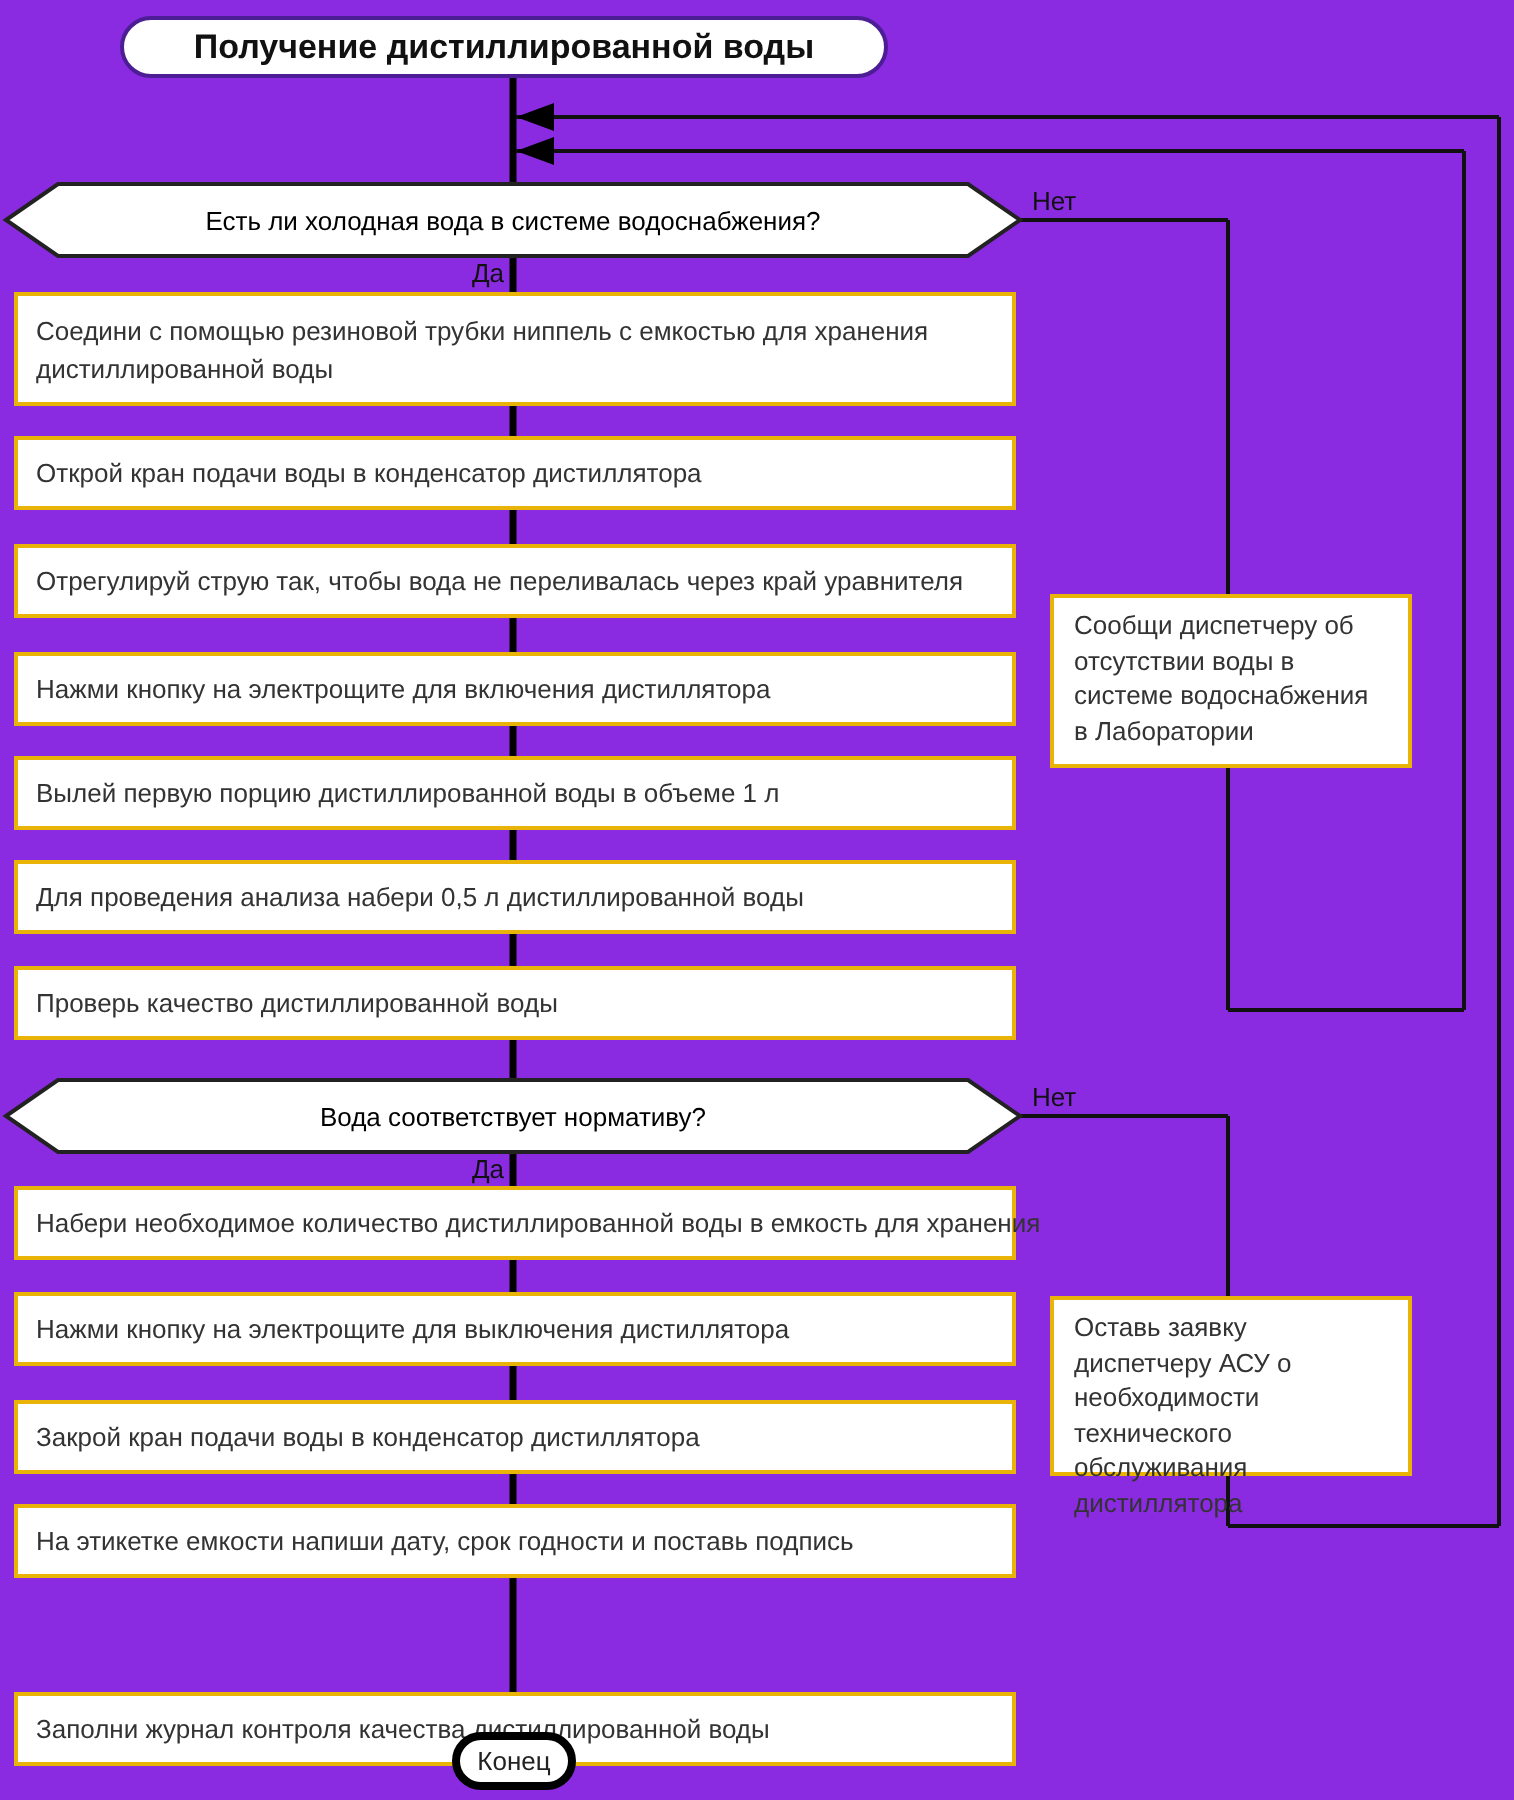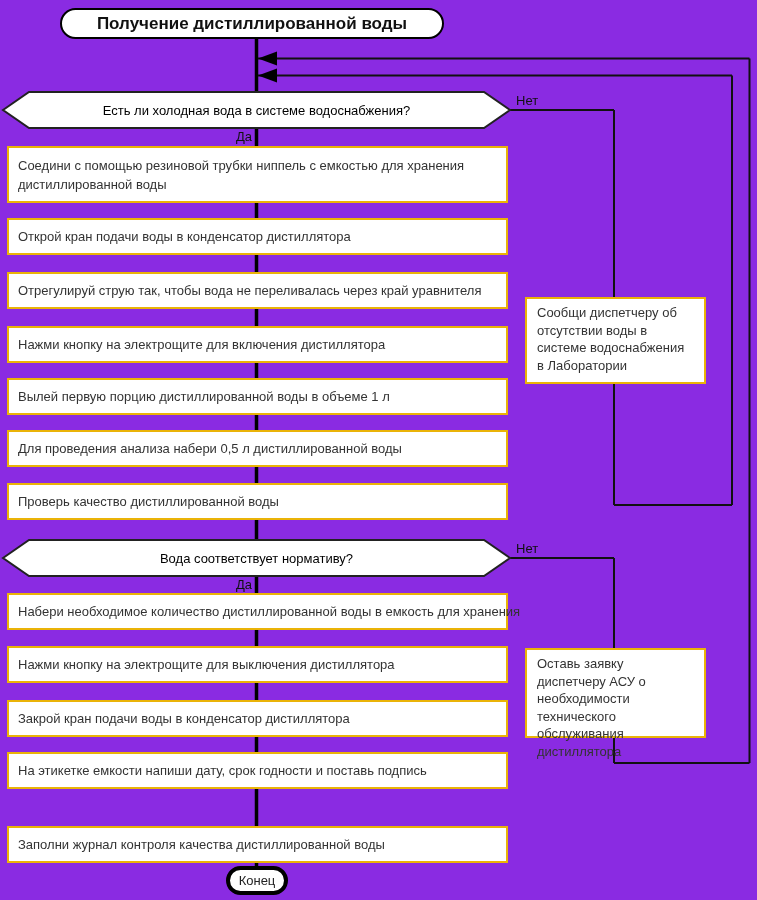--- a/index.html
+++ b/index.html
@@ -19,21 +19,21 @@
   .step{
     left:7px;width:501px;height:37px;
     display:flex;align-items:center;
     padding-left:9px;white-space:nowrap;
   }
   .step.two-line{
     height:57px;white-space:normal;line-height:19px;padding-right:20px;
   }
   .title-node{
     left:60px;top:8px;width:384px;height:31px;
-    border:2px solid #000000;border-radius:17px;
+    border:2px solid #4c1d95;border-radius:17px;
     display:flex;align-items:center;justify-content:center;
     font-weight:bold;font-size:17px;color:#111111;
   }
   .end-node{
     left:226px;top:866px;width:62px;height:29px;
     border:4px solid #000000;border-radius:15px;
     display:flex;align-items:center;justify-content:center;
     color:#222222;
   }
   .hex-label{
@@ -93,20 +93,20 @@
   <div class="node step" style="top:218px;">Открой кран подачи воды в конденсатор дистиллятора</div>
   <div class="node step" style="top:272px;">Отрегулируй струю так, чтобы вода не переливалась через край уравнителя</div>
   <div class="node step" style="top:326px;">Нажми кнопку на электрощите для включения дистиллятора</div>
   <div class="node step" style="top:378px;">Вылей первую порцию дистиллированной воды в объеме 1 л</div>
   <div class="node step" style="top:430px;">Для проведения анализа набери 0,5 л дистиллированной воды</div>
   <div class="node step" style="top:483px;">Проверь качество дистиллированной воды</div>
   <div class="node step" style="top:593px;">Набери необходимое количество дистиллированной воды в емкость для хранения</div>
   <div class="node step" style="top:646px;">Нажми кнопку на электрощите для выключения дистиллятора</div>
   <div class="node step" style="top:700px;">Закрой кран подачи воды в конденсатор дистиллятора</div>
   <div class="node step" style="top:752px;">На этикетке емкости напиши дату, срок годности и поставь подпись</div>
-  <div class="node step" style="top:826px;">Заполни журнал контроля качества дистиллированной воды</div>
+  <div class="node step" style="top:846px;">Заполни журнал контроля качества дистиллированной воды</div>
 
   <div class="node side-box" style="top:297px;height:87px;">Сообщи диспетчеру об отсутствии воды в системе водоснабжения в Лаборатории</div>
   <div class="node side-box" style="top:648px;height:90px;">Оставь заявку диспетчеру АСУ о необходимости технического обслуживания дистиллятора</div>
 
   <div class="node end-node">Конец</div>
 
 </div>
 
 </body></html>

